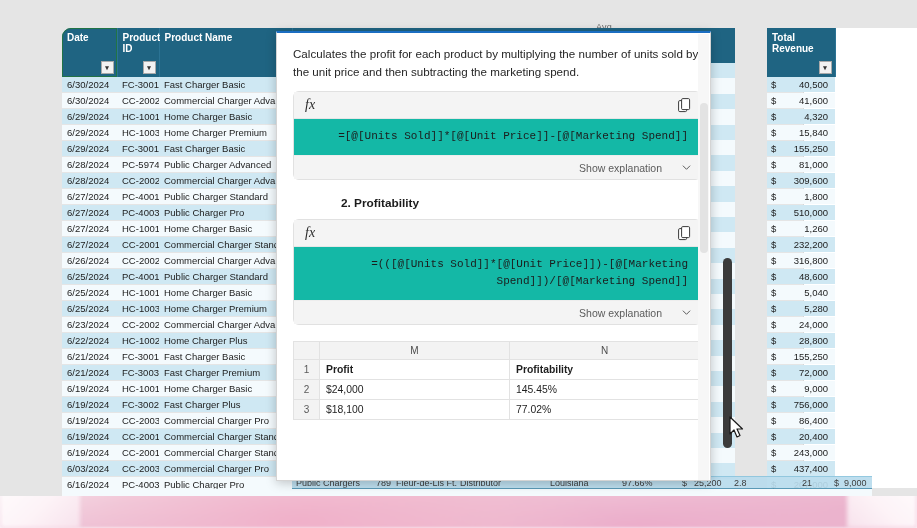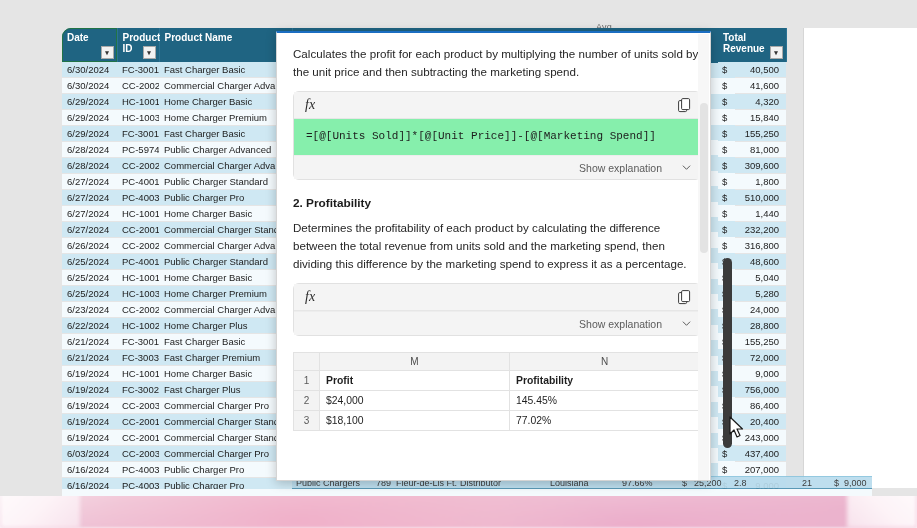--- a/index.html
+++ b/index.html
@@ -80,21 +80,21 @@
   .tbl-left { left: 62px; top: 28px; width: 230px; }
 
   .tbl th {
     background: #1f6482;
     color: #ffffff;
     font-weight: bold;
     text-align: left;
     vertical-align: top;
     padding: 4px 5px 3px 5px;
     font-size: 10px;
-    height: 34px;
+    height: 49px;
     position: relative;
     border-right: 1px solid #2b7394;
   }
 
   .th-date   { width: 55px; border-top-left-radius: 9px; }
   .th-pid    { width: 42px; }
   .th-pname  { width: 133px; }
 
   
   .th-date.active {
@@ -126,21 +126,21 @@
     border-bottom: 1px solid transparent;
   }
 
   .tbl tbody tr:nth-child(odd)  td { background: #cfe8f3; }
   .tbl tbody tr:nth-child(even) td { background: #f4fafd; }
 
   .col-date { color: #1c1c1c; }
   .col-pid  { color: #1c1c1c; }
 
   
-  .tbl-right { left: 718px; top: 28px; width: 68px; }
+  .tbl-right { left: 767px; top: 28px; width: 68px; }
   .tbl-right th { width: 68px; border-top-right-radius: 0; }
   .tbl-right td {
     text-align: right;
     padding-right: 7px;
     position: relative;
   }
   .tbl-right td .cur {
     position: absolute;
     left: 4px;
   }
@@ -256,20 +256,21 @@
     line-height: 18px;
     color: #262626;
     margin-bottom: 10px;
   }
 
   .formula-card {
     border: 1px solid #e1e1e1;
     border-radius: 6px;
     background: #ffffff;
     margin-bottom: 16px;
+    text-align: right;
   }
 
   .formula-head {
     display: flex;
     align-items: center;
     justify-content: space-between;
     height: 27px;
     padding: 0 9px 0 11px;
     background: #f4f4f4;
     border-bottom: 1px solid #e6e6e6;
@@ -284,21 +285,21 @@
 
   .copy-icon { line-height: 0; }
 
   .formula-code {
     padding: 9px 12px 10px 12px;
     font-family: "Liberation Mono", monospace;
     font-size: 11px;
     line-height: 17px;
     color: #1c1c1c;
     word-break: break-word;
-    background: #86efac;
+    background: #14b8a6;
   }
 
   .formula-foot {
     height: 24px;
     background: #f4f4f4;
     border-top: 1px solid #ededed;
     display: flex;
     align-items: center;
     justify-content: flex-end;
     padding-right: 9px;
@@ -307,20 +308,21 @@
     color: #5b5b5b;
   }
 
   .chev { width: 9px; height: 9px; display: inline-block; }
 
   .section-title {
     font-size: 11.8px;
     font-weight: bold;
     color: #1b1b1b;
     margin-bottom: 9px;
+    margin-left: 48px;
   }
 
   
   .preview {
     border: 1px solid #d9d9d9;
     border-collapse: collapse;
     table-layout: fixed;
     width: 406px;
     font-size: 10.4px;
     color: #1f1f1f;
@@ -576,21 +578,21 @@
           <tr>
             <td><span class="cur">$</span><span>309,600</span></td>
           </tr>
           <tr>
             <td><span class="cur">$</span><span>1,800</span></td>
           </tr>
           <tr>
             <td><span class="cur">$</span><span>510,000</span></td>
           </tr>
           <tr>
-            <td><span class="cur">$</span><span>1,440</span></td>
+            <td><span class="cur">$</span><span>1,260</span></td>
           </tr>
           <tr>
             <td><span class="cur">$</span><span>232,200</span></td>
           </tr>
           <tr>
             <td><span class="cur">$</span><span>316,800</span></td>
           </tr>
           <tr>
             <td><span class="cur">$</span><span>48,600</span></td>
           </tr>
@@ -686,32 +688,32 @@
         <div class="formula-code">=[@[Units Sold]]*[@[Unit Price]]-[@[Marketing Spend]]</div>
         <div class="formula-foot">
           <span>Show explanation</span>
           <svg class="chev" viewBox="0 0 10 10">
             <path d="M1 3 L5 7 L9 3" fill="none" stroke="#5b5b5b" stroke-width="1.1"></path>
           </svg>
         </div>
       </div>
 
       <div class="section-title">2. Profitability</div>
-      <div class="desc">Determines the profitability of each product by calculating the difference between the total revenue from units sold and the marketing spend, then dividing this difference by the marketing spend to express it as a percentage.</div>
 
       <div class="formula-card">
         <div class="formula-head">
           <span class="fx">fx</span>
           <span class="copy-icon">
             <svg width="13" height="15" viewBox="0 0 13 15">
               <rect x="0.6" y="2.6" width="8" height="11" rx="1.2" fill="#ffffff" stroke="#3a3a3a" stroke-width="1"></rect>
               <rect x="3.6" y="0.6" width="8" height="11" rx="1.2" fill="#ffffff" stroke="#3a3a3a" stroke-width="1"></rect>
             </svg>
           </span>
         </div>
+        <div class="formula-code">=(([@[Units Sold]]*[@[Unit Price]])-[@[Marketing Spend]])/[@[Marketing Spend]]</div>
         <div class="formula-foot">
           <span>Show explanation</span>
           <svg class="chev" viewBox="0 0 10 10">
             <path d="M1 3 L5 7 L9 3" fill="none" stroke="#5b5b5b" stroke-width="1.1"></path>
           </svg>
         </div>
       </div>
 
       <table class="preview">
         <thead>

